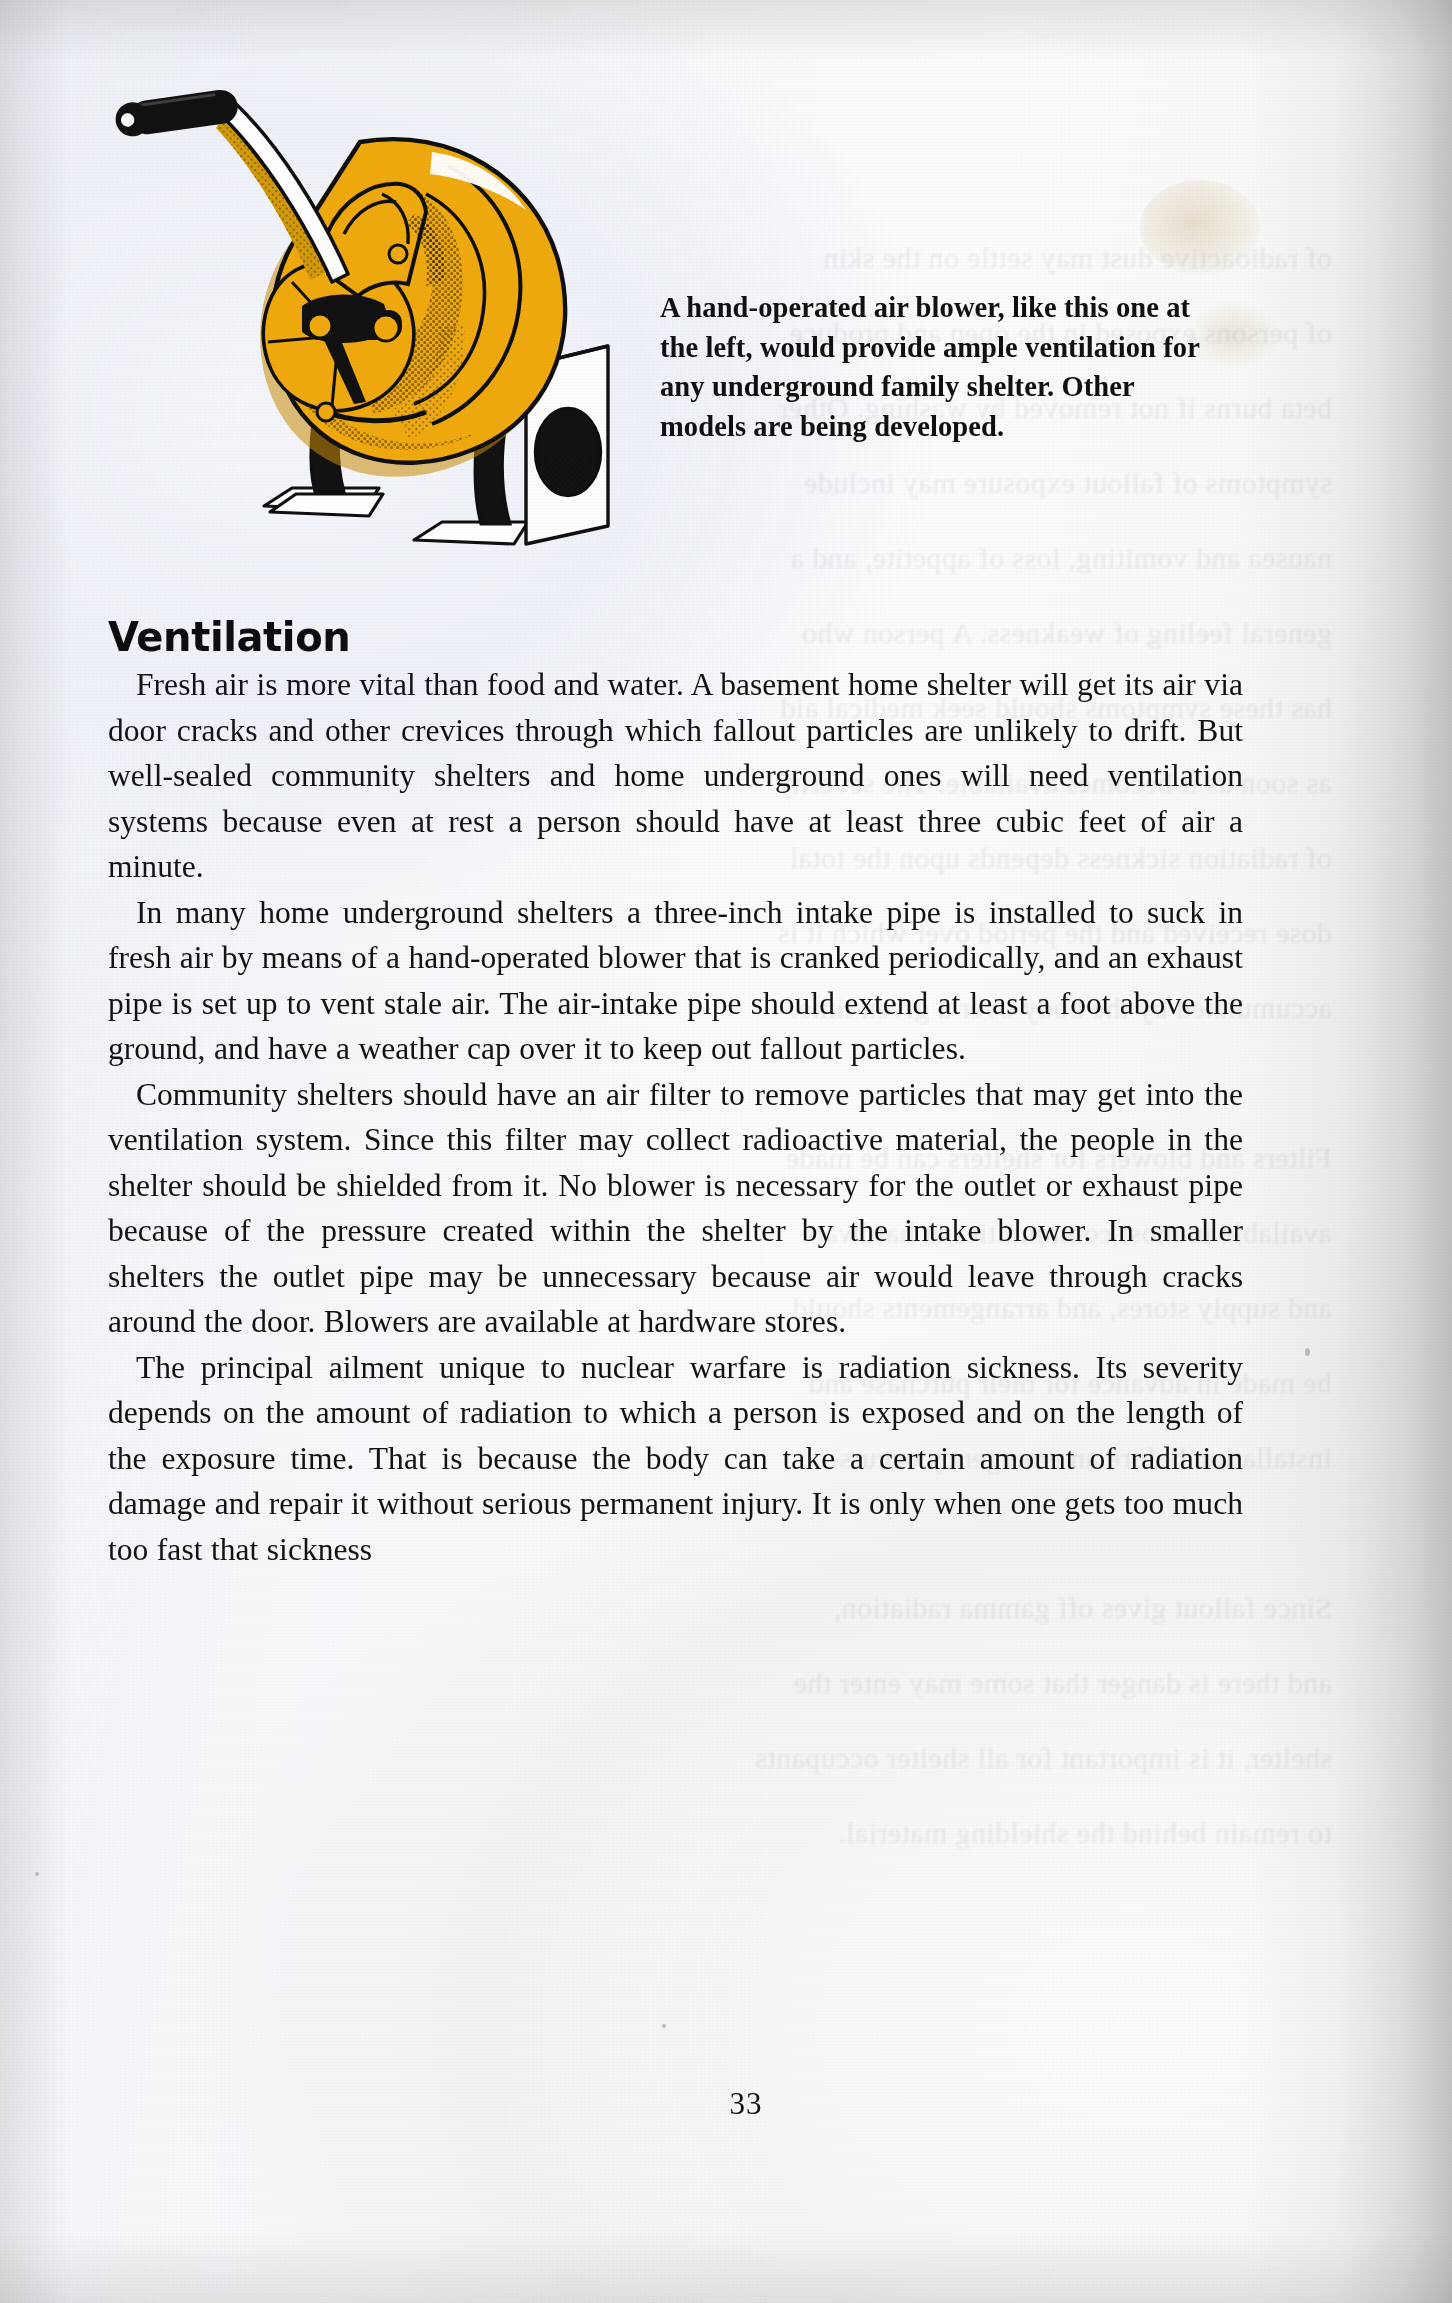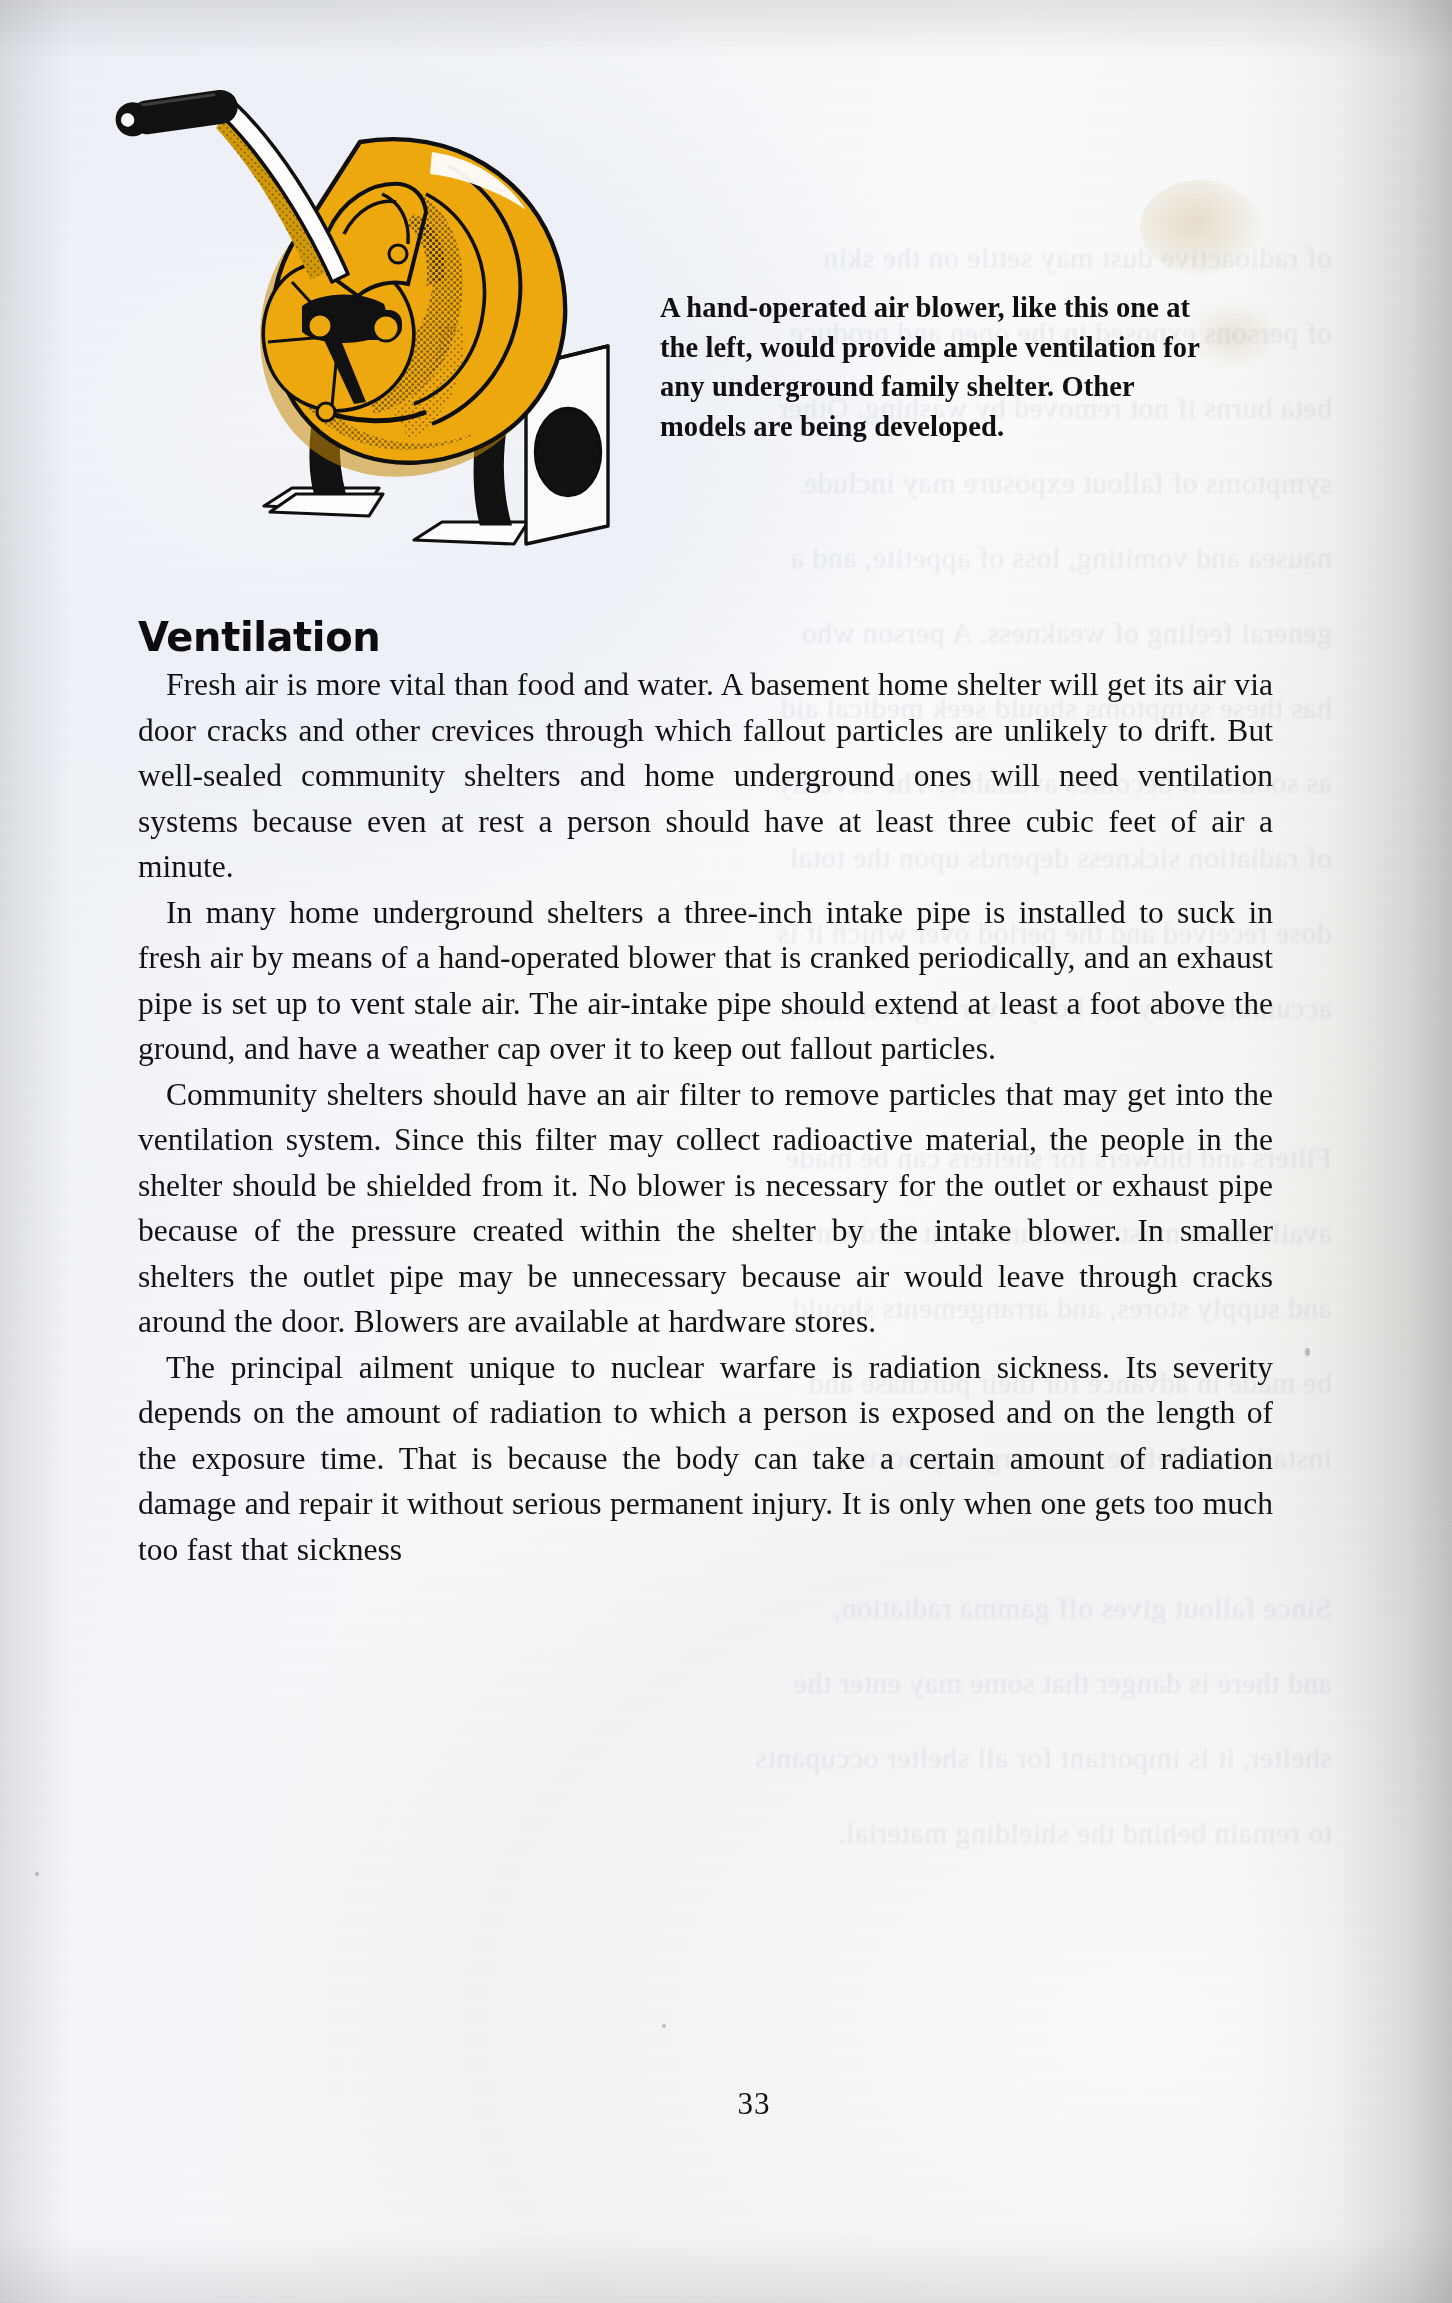--- a/index.html
+++ b/index.html
@@ -116,21 +116,21 @@
     font-size: 28.5px;
     line-height: 39.5px;
     letter-spacing: .1px;
     color: #101013;
     text-align: left;
   }
 
   
   .column {
     position: absolute;
-    left: 138px;
+    left: 108px;
     top: 612px;
     width: 1135px;
   }
   h2.section {
     margin: 0;
     font-family: "DejaVu Sans", "Liberation Sans", sans-serif;
     font-weight: 700;
     font-size: 40px;
     line-height: 50px;
     letter-spacing: -0.4px;
@@ -157,21 +157,21 @@
   .folio {
     position: absolute;
     left: 0; right: 0;
     top: 2086px;
     text-align: center;
     font-family: "Liberation Serif", "DejaVu Serif", serif;
     font-size: 31px;
     color: #131316;
     letter-spacing: 1px;
   }
-  .folio span { position: relative; left: 28px; }
+  .folio span { position: relative; left: 20px; }
 
   
   .speck { position: absolute; background: #8d8f95; border-radius: 50%; opacity:.55; pointer-events:none;}
 </style>
 </head>
 <body>
 
 <div class="page">
 
   <div class="showthrough" aria-hidden="true">

